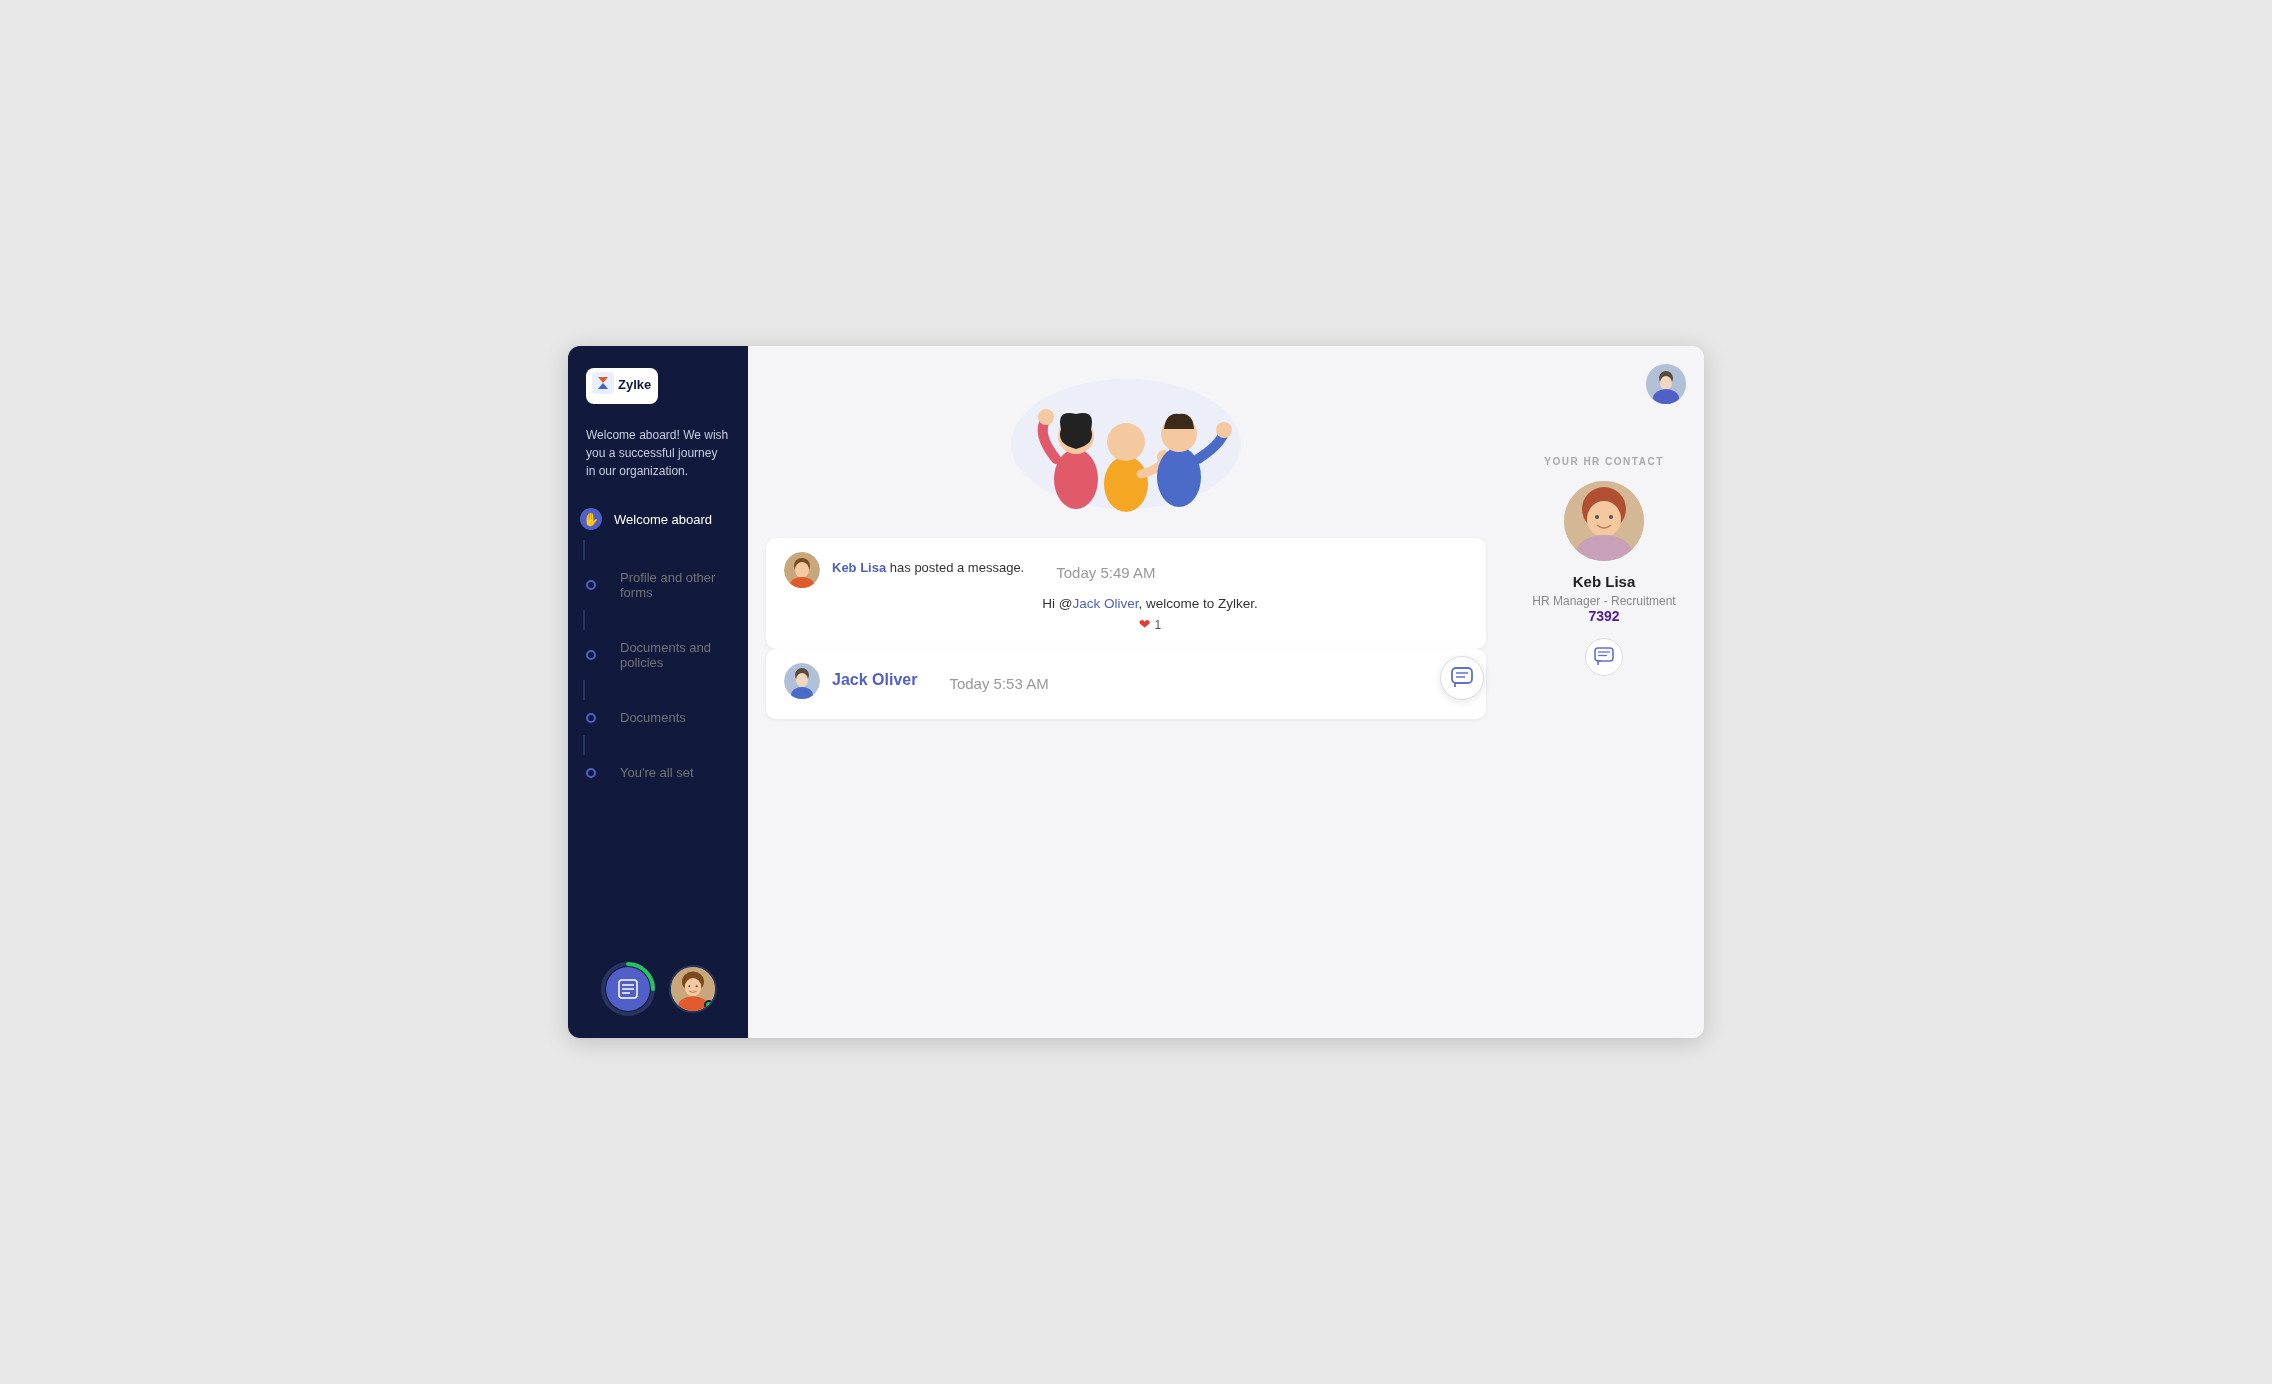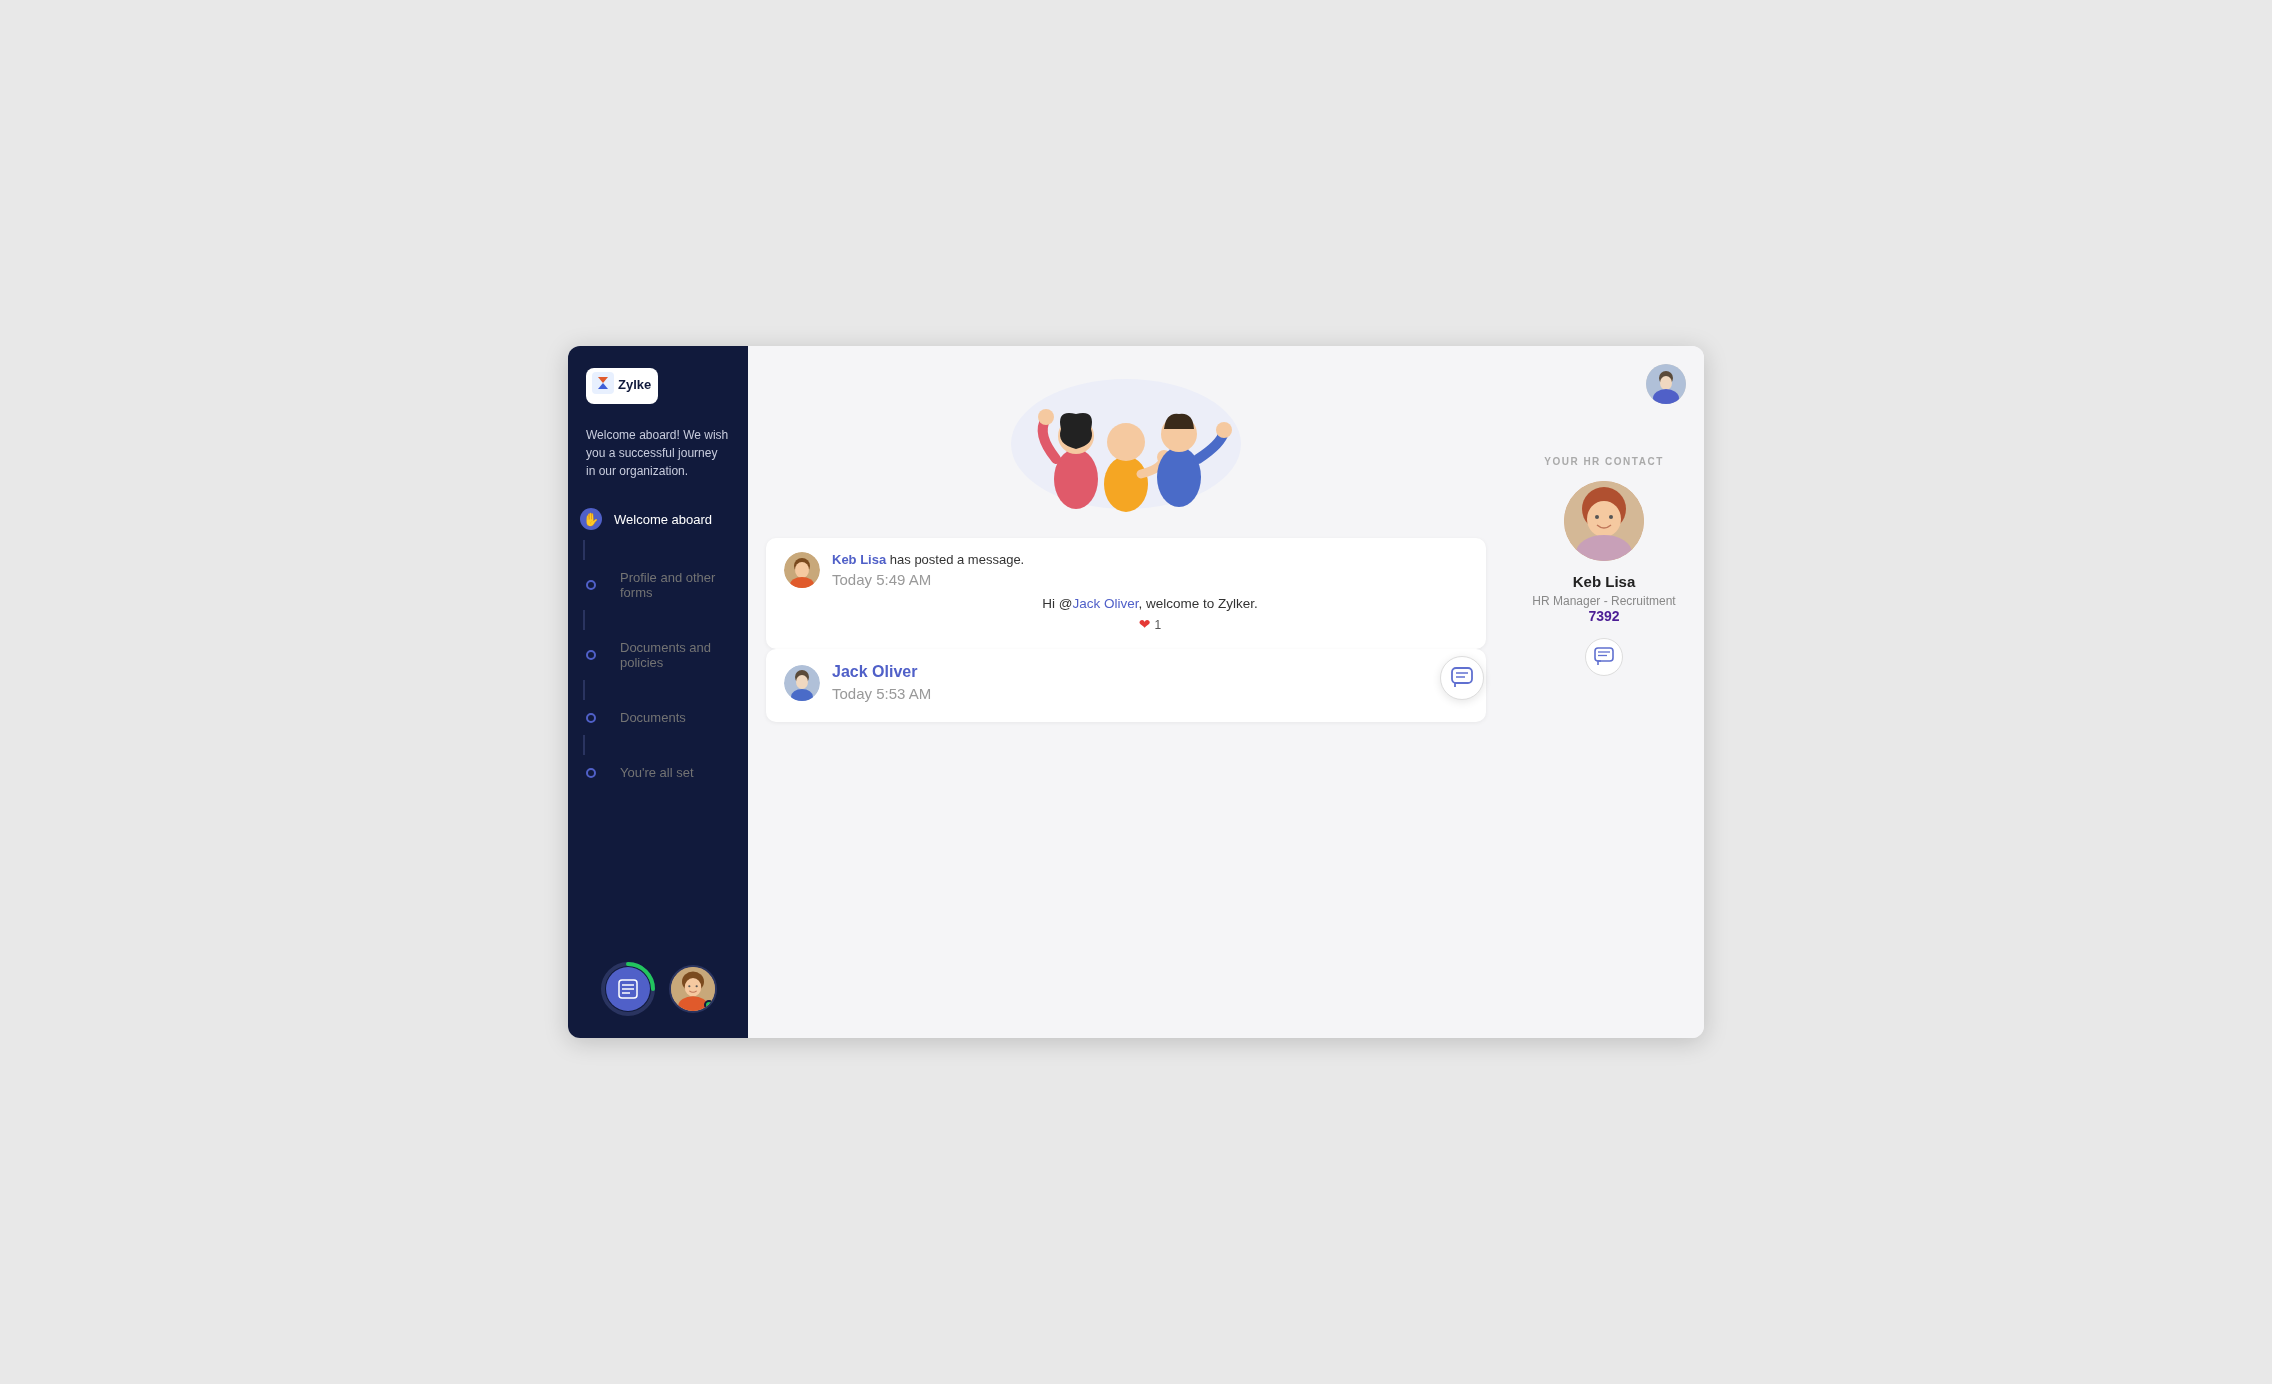--- a/index.html
+++ b/index.html
@@ -206,21 +206,21 @@
     }
     .msg-avatar {
       width: 36px;
       height: 36px;
       border-radius: 50%;
       overflow: hidden;
       flex-shrink: 0;
     }
     .msg-meta {
       display: flex;
-      flex-direction: column;
+      gap: 32px;
     }
     .msg-author-line {
       font-size: 13px;
       color: #333;
     }
     .msg-author-link {
       color: #5060c8;
       font-weight: 600;
       text-decoration: none;
     }

